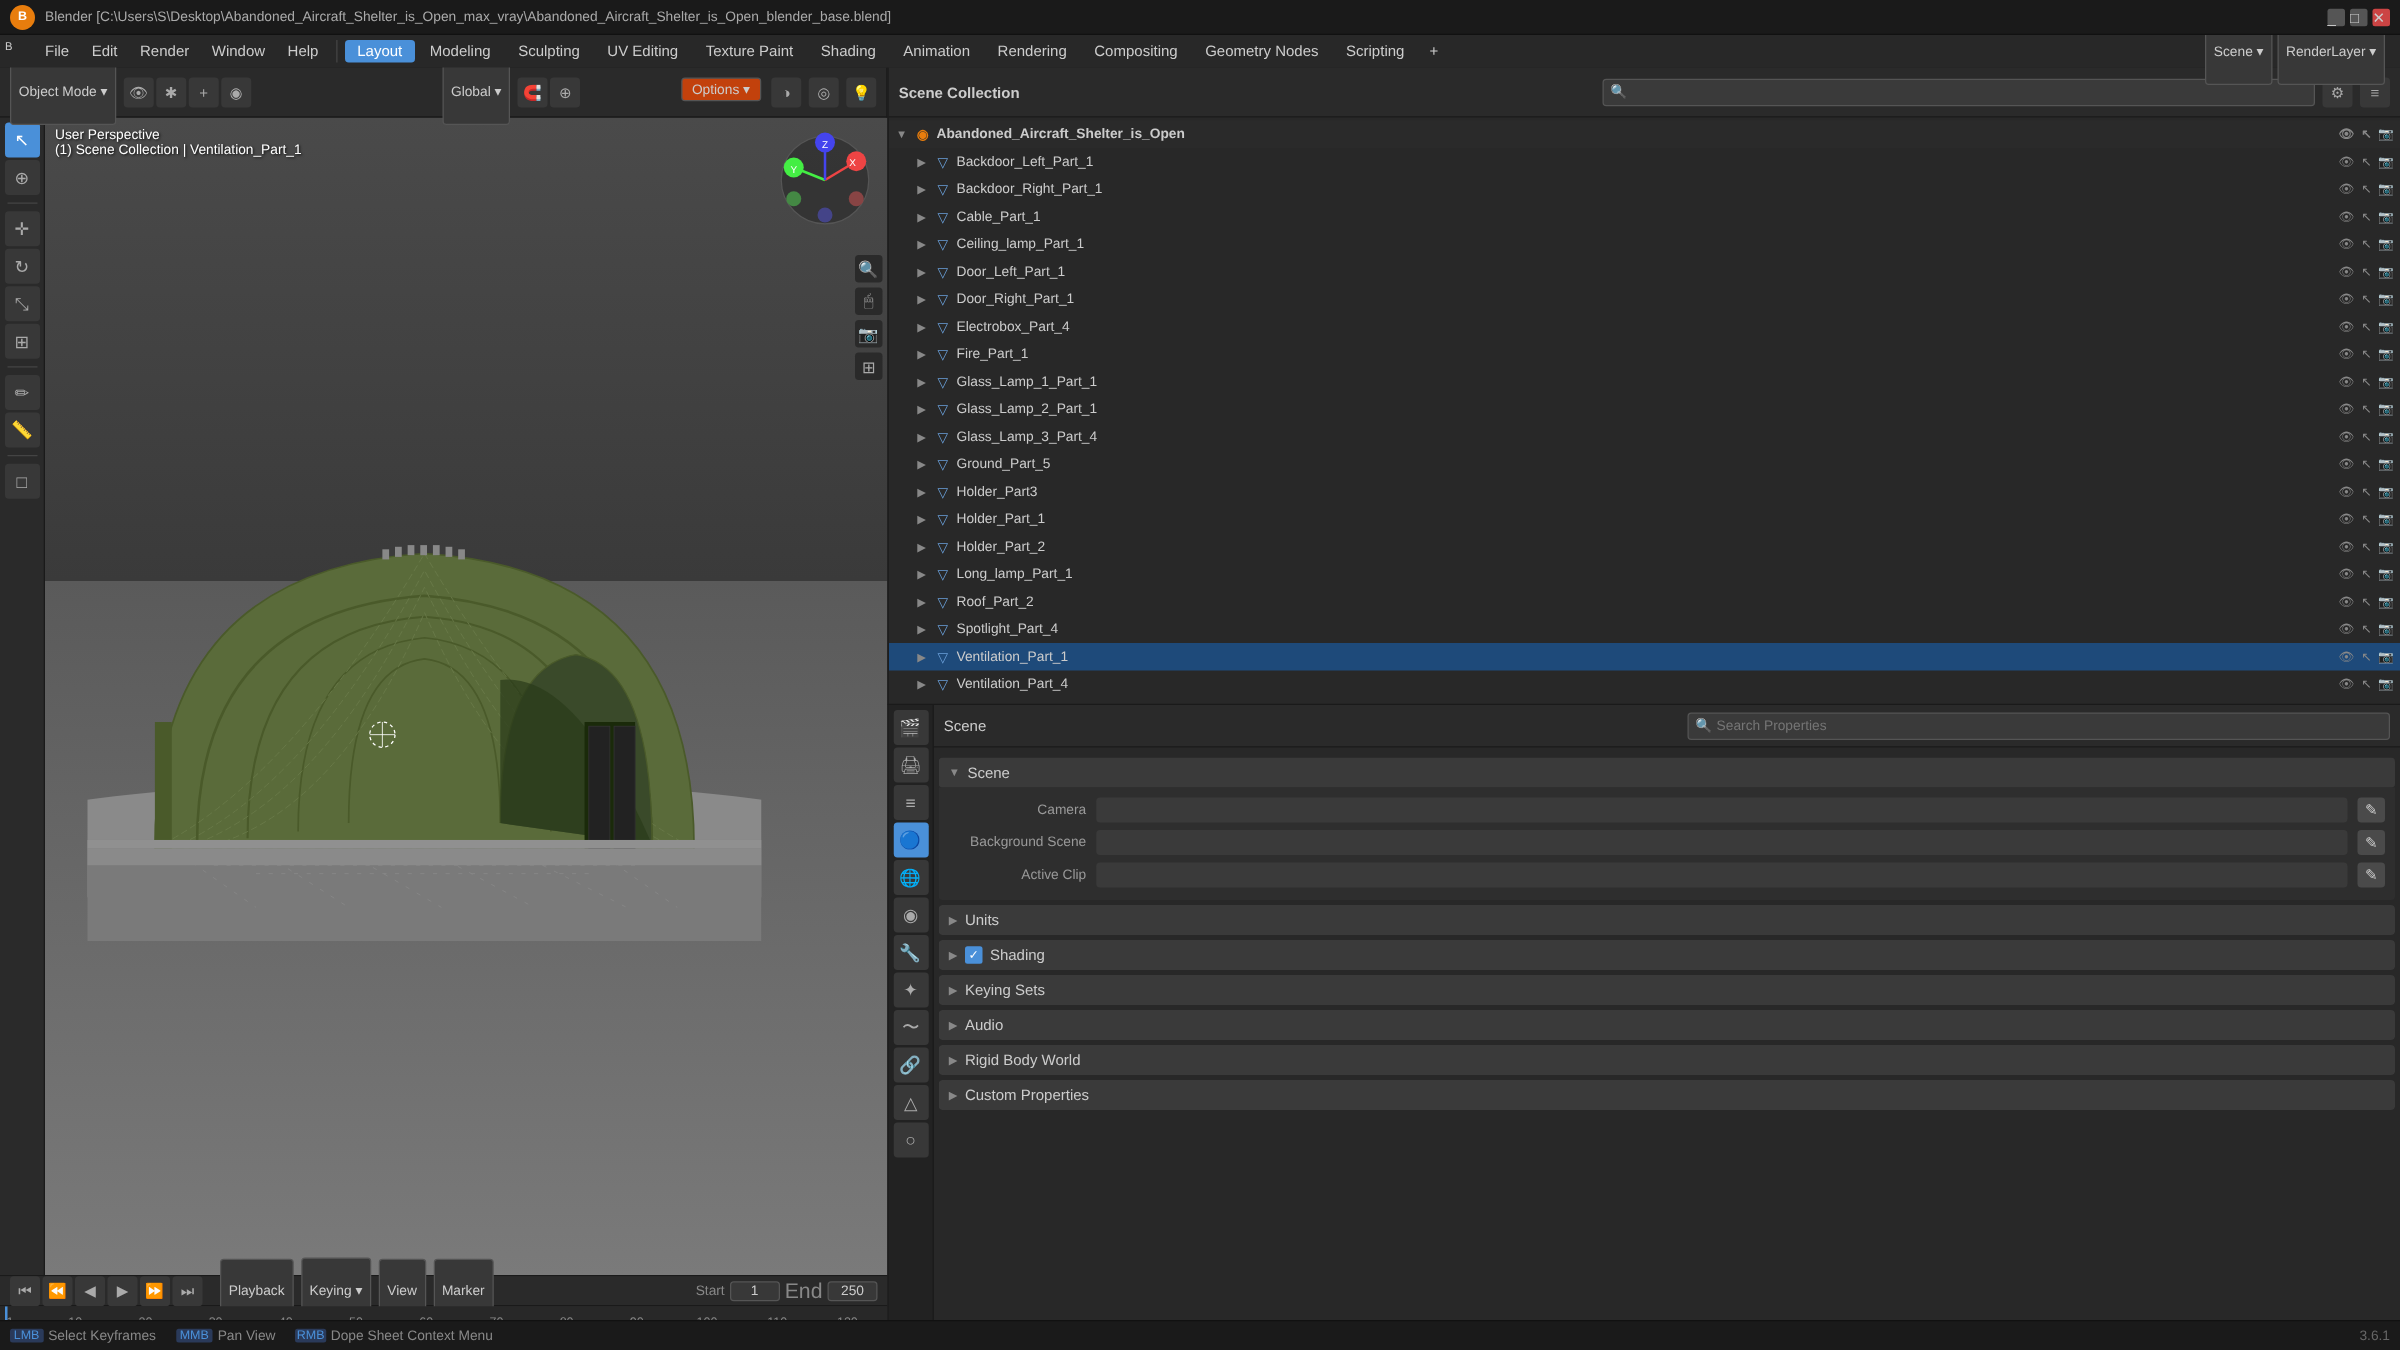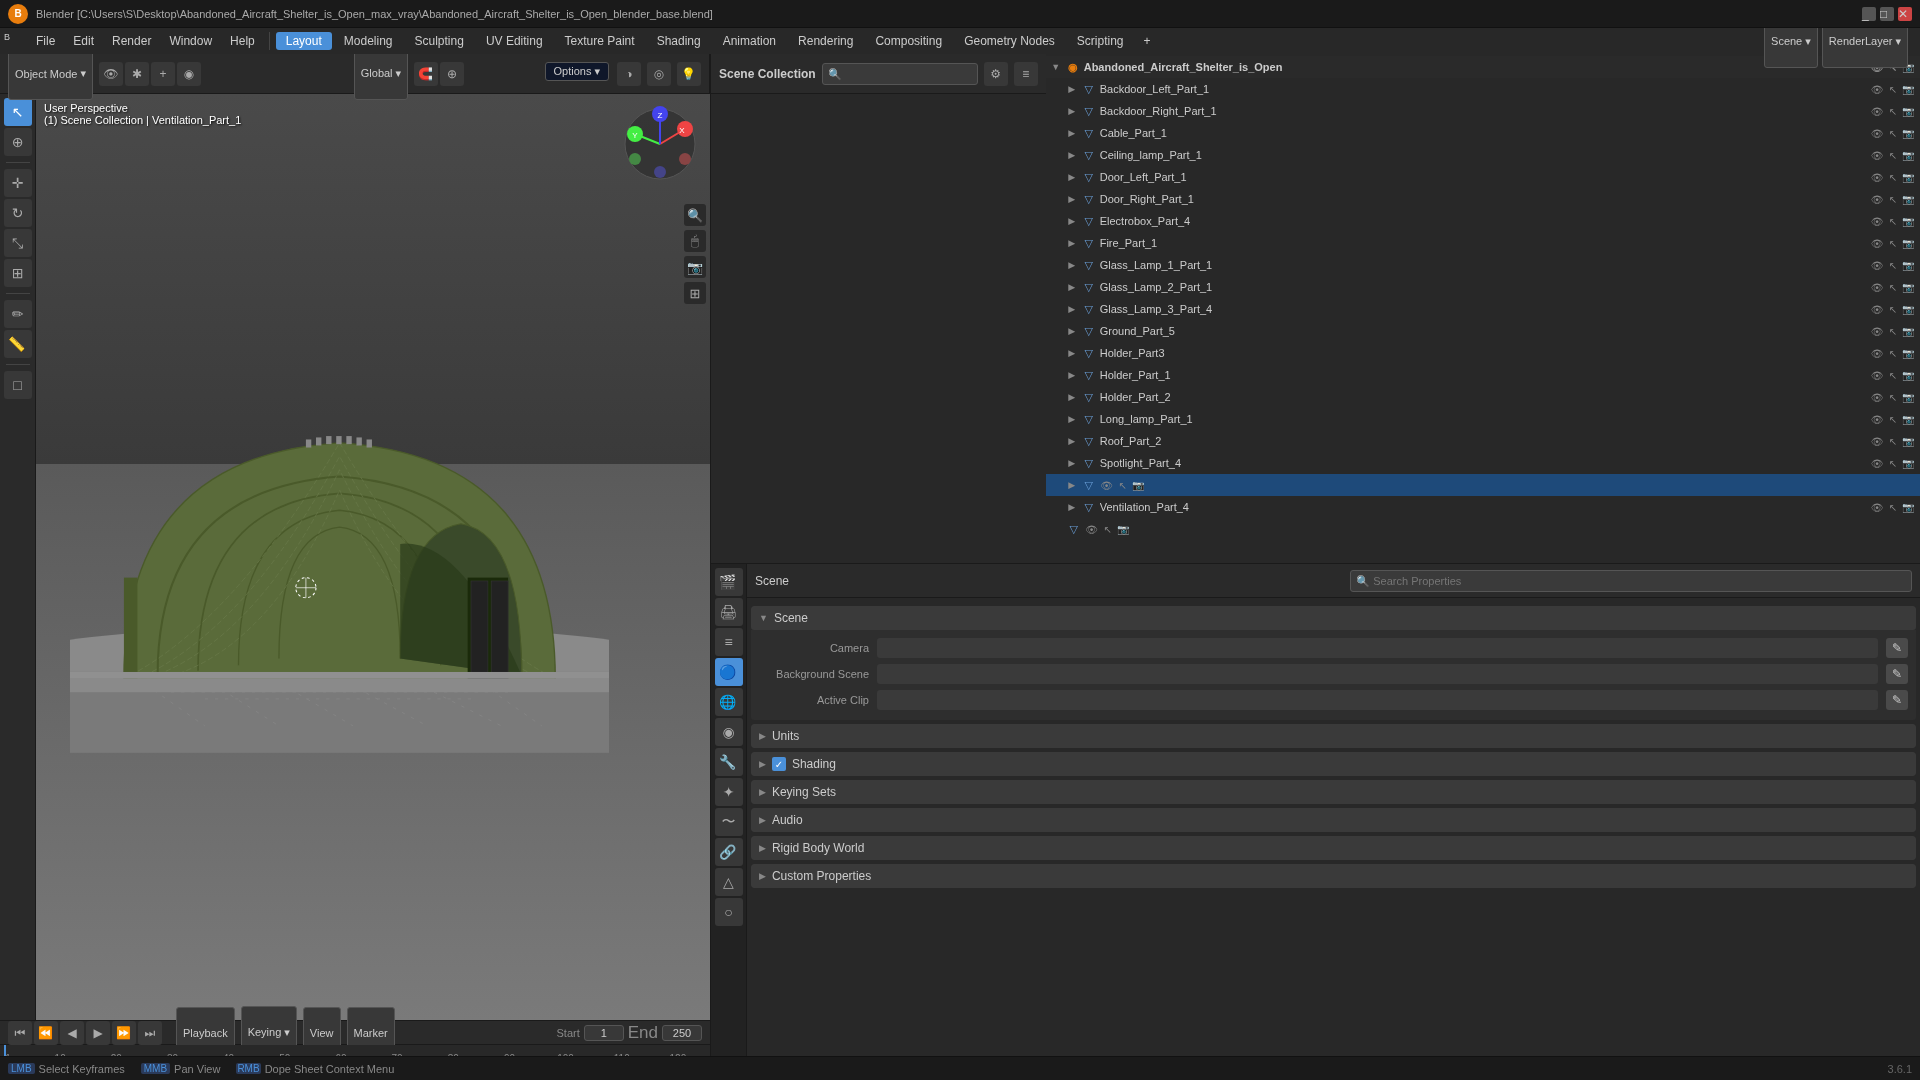--- a/index.html
+++ b/index.html
@@ -148,21 +148,21 @@
     #nav-gizmo {
       position: absolute;
       top: 10px; right: 10px;
       width: 80px; height: 80px;
     }
 
     
     #options-btn {
       position: absolute;
       top: 8px; right: 100px;
-      background: #0f172a;
+      background: #c2410c;
       border: 1px solid #555;
       border-radius: 3px;
       padding: 2px 8px;
       font-size: 11px;
       color: #ccc;
       cursor: pointer;
     }
 
     
     #viewport-right-icons {
@@ -213,21 +213,21 @@
     
     #outliner {
       position: absolute;
       top: 54px; right: 0;
       width: 1210px;
       height: 510px;
       background: #282828;
       border-left: 1px solid #1a1a1a;
       border-bottom: 1px solid #1a1a1a;
       display: flex;
-      flex-direction: row;
+      flex-direction: column;
       z-index: 10;
     }
     #outliner-header {
       height: 40px;
       background: #2a2a2a;
       display: flex;
       align-items: center;
       padding: 0 8px;
       gap: 6px;
       border-bottom: 1px solid #1a1a1a;
@@ -908,20 +908,21 @@
       <div class="outliner-icons-right">
         <div class="o-icon">👁</div>
         <div class="o-icon">↖</div>
         <div class="o-icon">📷</div>
       </div>
     </div>
 
     <div class="outliner-item selected" style="padding-left:20px">
       <div class="outliner-expand">▶</div>
       <div class="outliner-icon" style="color:#6a9fd8">▽</div>
+      <span class="outliner-name">Ventilation_Part_1</span>
       <div class="outliner-icons-right">
         <div class="o-icon">👁</div>
         <div class="o-icon">↖</div>
         <div class="o-icon">📷</div>
       </div>
     </div>
     <div class="outliner-item" style="padding-left:20px">
       <div class="outliner-expand">▶</div>
       <div class="outliner-icon" style="color:#6a9fd8">▽</div>
       <span class="outliner-name">Ventilation_Part_4</span>

